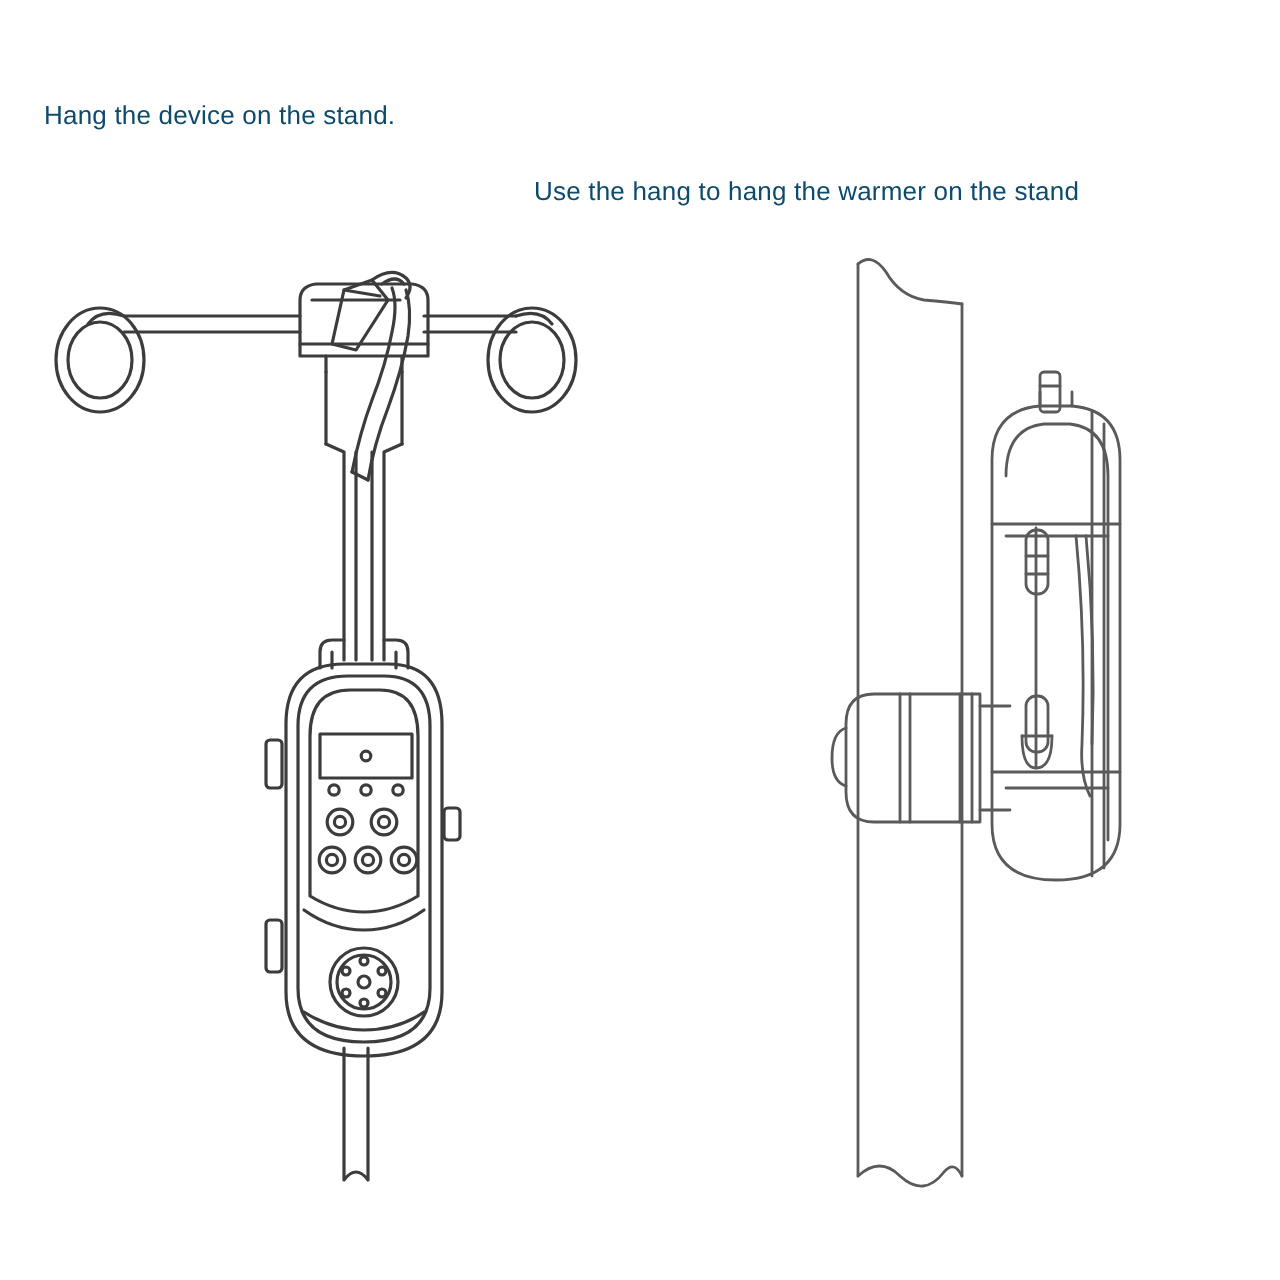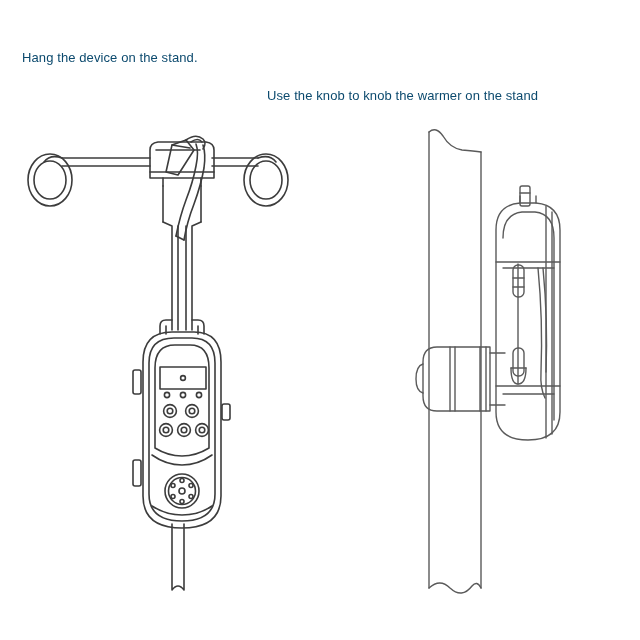--- a/index.html
+++ b/index.html
@@ -42,21 +42,21 @@
   }
   svg { display: block; }
 </style>
 </head>
 <body>
 
 <div id="page">
 
   <div class="caption" id="caption-primary">Hang the device on the stand.</div>
 
-  <div class="caption" id="caption-secondary">Use the knob to knob the warmer on the stand</div>
+  <div class="caption" id="caption-secondary">Use the hang to hang the warmer on the stand</div>
 
   <div id="figure-left">
     <svg width="640" height="640" viewBox="0 0 640 640">
       <g fill="none" stroke="#3c3c3c" stroke-width="1.6" stroke-linecap="round" stroke-linejoin="round">
 
         <g>
           <path d="M62 158 L150 158"></path>
           <path d="M62 166 L150 166"></path>
           <path d="M212 158 L258 158"></path>
           <path d="M212 166 L258 166"></path>

